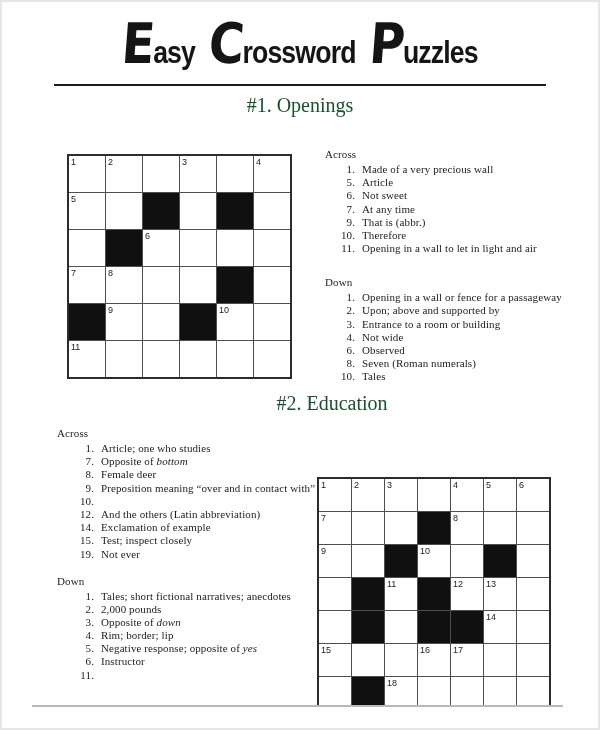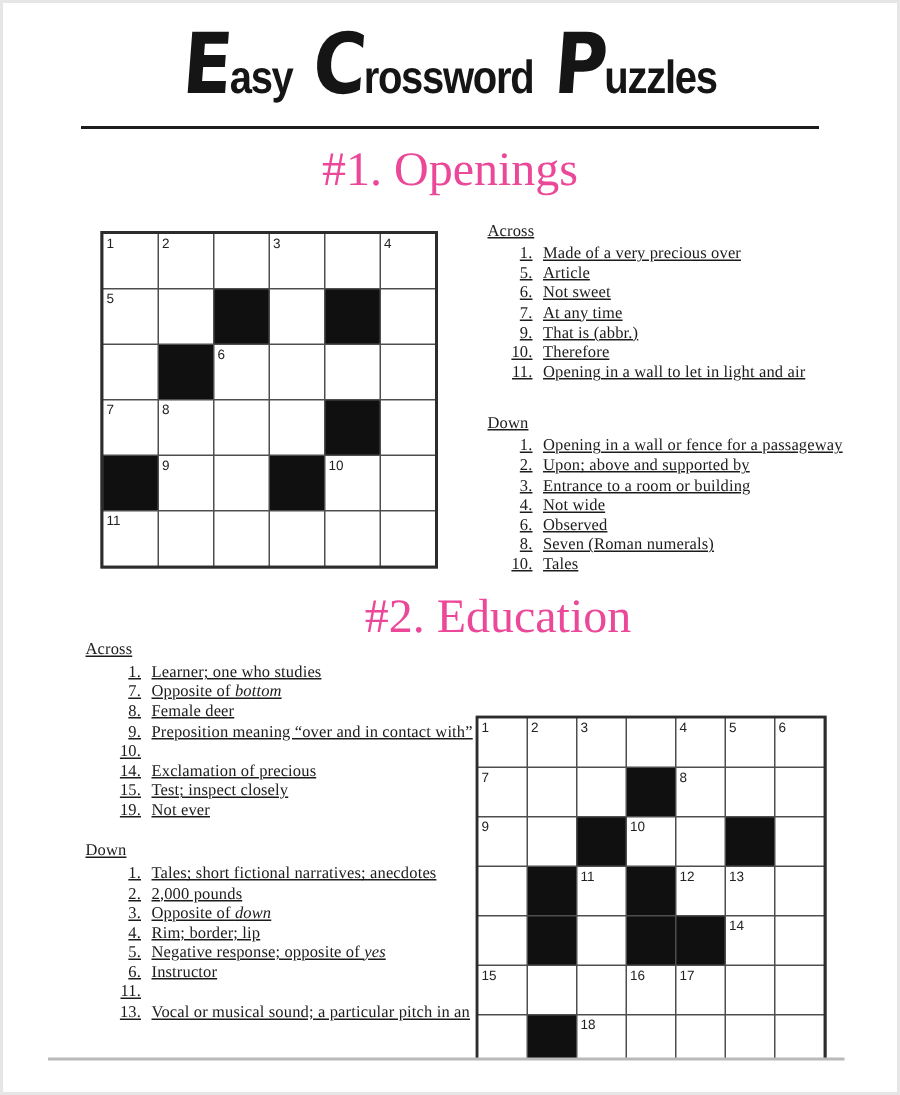--- a/index.html
+++ b/index.html
@@ -12,26 +12,26 @@
   .logo-inner{display:inline-block;transform:scaleX(0.86);transform-origin:center;}
   .word{display:inline-block;margin:0 8px;}
   .cap{font-family:"DejaVu Sans",sans-serif;font-weight:bold;font-size:56px;line-height:1;
        display:inline-block;transform:skewX(-5deg);letter-spacing:-2px;color:#151515;}
   .rest{font-family:"Liberation Sans",sans-serif;font-weight:bold;font-size:31px;
         letter-spacing:-1px;color:#151515;}
   .top-rule{position:absolute;top:84px;left:54px;width:492px;height:2px;background:#1d1d1d;}
 
   
   .ptitle{position:absolute;left:0;width:600px;margin:0;text-align:center;
-          font-family:"Liberation Serif",serif;font-weight:normal;font-size:32px;color:#ec4899;}
+          font-family:"Liberation Serif",serif;font-weight:normal;font-size:20px;color:#14532d;}
   #p1-title{top:94px;}
   #p2-title{top:392px;padding-left:32px;}
 
   
-  .clues{position:absolute;font-size:11px;line-height:12px;letter-spacing:.1px;color:#1c1c1c;text-decoration:underline;}
+  .clues{position:absolute;font-size:11px;line-height:12px;letter-spacing:.1px;color:#1c1c1c;}
   .clues .hdr{margin:0 0 3px 0;}
   .clue{display:flex;margin-bottom:1.2px;}
   .clue .cnum{flex:none;text-align:right;padding-right:7px;}
   #p1-clues{left:325px;top:148px;width:262px;}
   #p1-clues .cnum{width:30px;}
   #p1-clues .hdr-down{margin-top:22px;}
   #p2-clues{left:57px;top:427px;width:260px;}
   #p2-clues .cnum{width:37px;}
   #p2-clues .hdr-down{margin-top:15px;}
 
@@ -118,21 +118,21 @@
       <div class="cell"></div>
       <div class="cell"></div>
       <div class="cell"></div>
       <div class="cell"></div>
     </div>
   <div class="clues" id="p1-clues">
     <p class="hdr">Across</p>
     <div class="clist" id="p1-across">
         <div class="clue">
           <span class="cnum">1.</span>
-          <span class="ctext">Made of a very precious over</span>
+          <span class="ctext">Made of a very precious wall</span>
         </div>
         <div class="clue">
           <span class="cnum">5.</span>
           <span class="ctext">Article</span>
         </div>
         <div class="clue">
           <span class="cnum">6.</span>
           <span class="ctext">Not sweet</span>
         </div>
         <div class="clue">
@@ -184,40 +184,44 @@
         </div>
       </div>
   </div>
 
   <h2 class="ptitle" id="p2-title">#2. Education</h2>
   <div class="clues" id="p2-clues">
     <p class="hdr">Across</p>
     <div class="clist" id="p2-across">
         <div class="clue">
           <span class="cnum">1.</span>
-          <span class="ctext">Learner; one who studies</span>
+          <span class="ctext">Article; one who studies</span>
         </div>
         <div class="clue">
           <span class="cnum">7.</span>
           <span class="ctext">Opposite of <i>bottom</i></span>
         </div>
         <div class="clue">
           <span class="cnum">8.</span>
           <span class="ctext">Female deer</span>
         </div>
         <div class="clue">
           <span class="cnum">9.</span>
           <span class="ctext">Preposition meaning “over and in contact with”</span>
         </div>
         <div class="clue">
           <span class="cnum">10.</span>
         </div>
         <div class="clue">
+          <span class="cnum">12.</span>
+          <span class="ctext">And the others (Latin abbreviation)</span>
+        </div>
+        <div class="clue">
           <span class="cnum">14.</span>
-          <span class="ctext">Exclamation of precious</span>
+          <span class="ctext">Exclamation of example</span>
         </div>
         <div class="clue">
           <span class="cnum">15.</span>
           <span class="ctext">Test; inspect closely</span>
         </div>
         <div class="clue">
           <span class="cnum">19.</span>
           <span class="ctext">Not ever</span>
         </div>
       </div>
@@ -242,24 +246,20 @@
         <div class="clue">
           <span class="cnum">5.</span>
           <span class="ctext">Negative response; opposite of <i>yes</i></span>
         </div>
         <div class="clue">
           <span class="cnum">6.</span>
           <span class="ctext">Instructor</span>
         </div>
         <div class="clue">
           <span class="cnum">11.</span>
-        </div>
-        <div class="clue">
-          <span class="cnum">13.</span>
-          <span class="ctext">Vocal or musical sound; a particular pitch in an</span>
         </div>
       </div>
   </div>
   <div class="grid2-wrap">
     <div class="grid" id="grid2" style="grid-template-columns: repeat(7, var(--cs)); grid-auto-rows: var(--cs);">
         <div class="cell">
           <span class="num">1</span>
         </div>
         <div class="cell">
           <span class="num">2</span>

